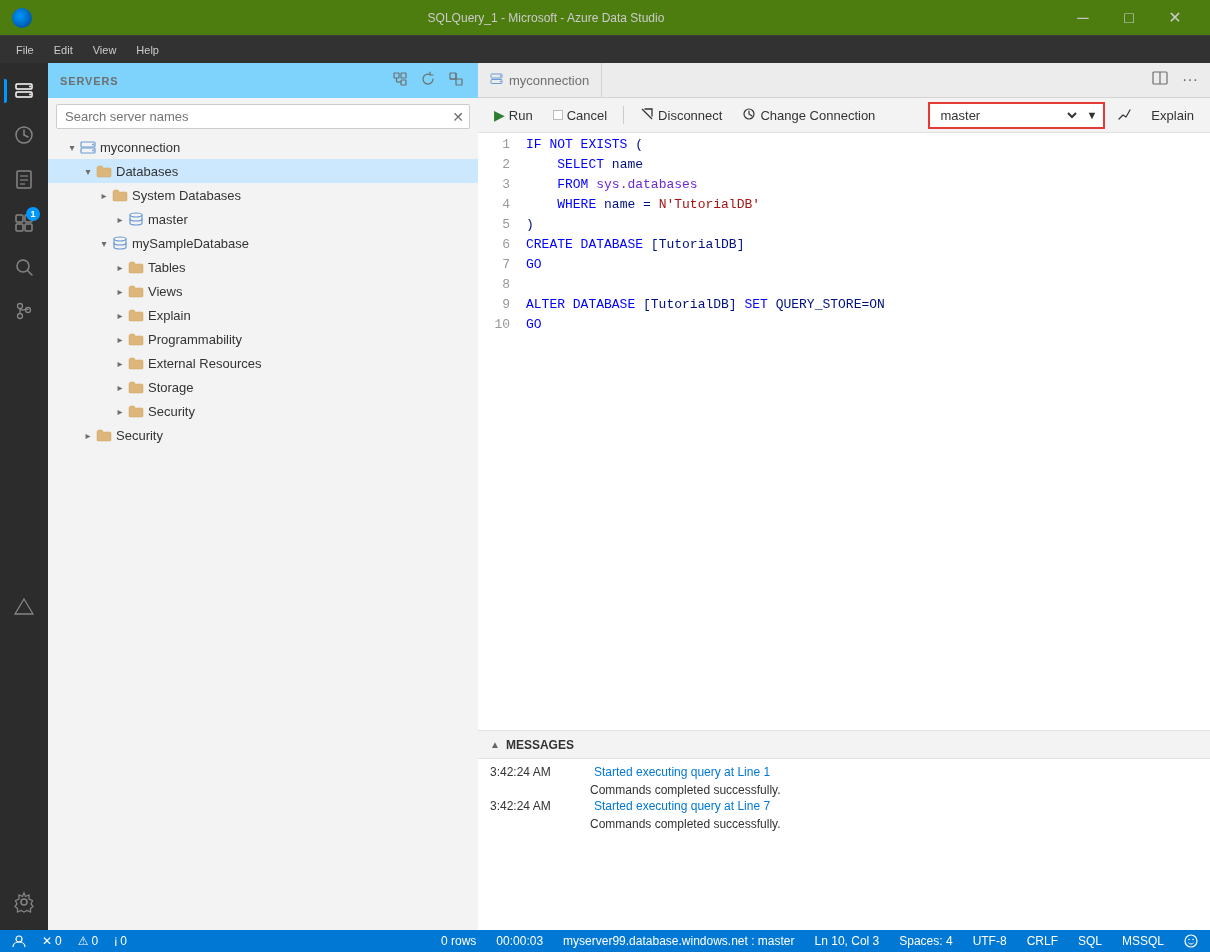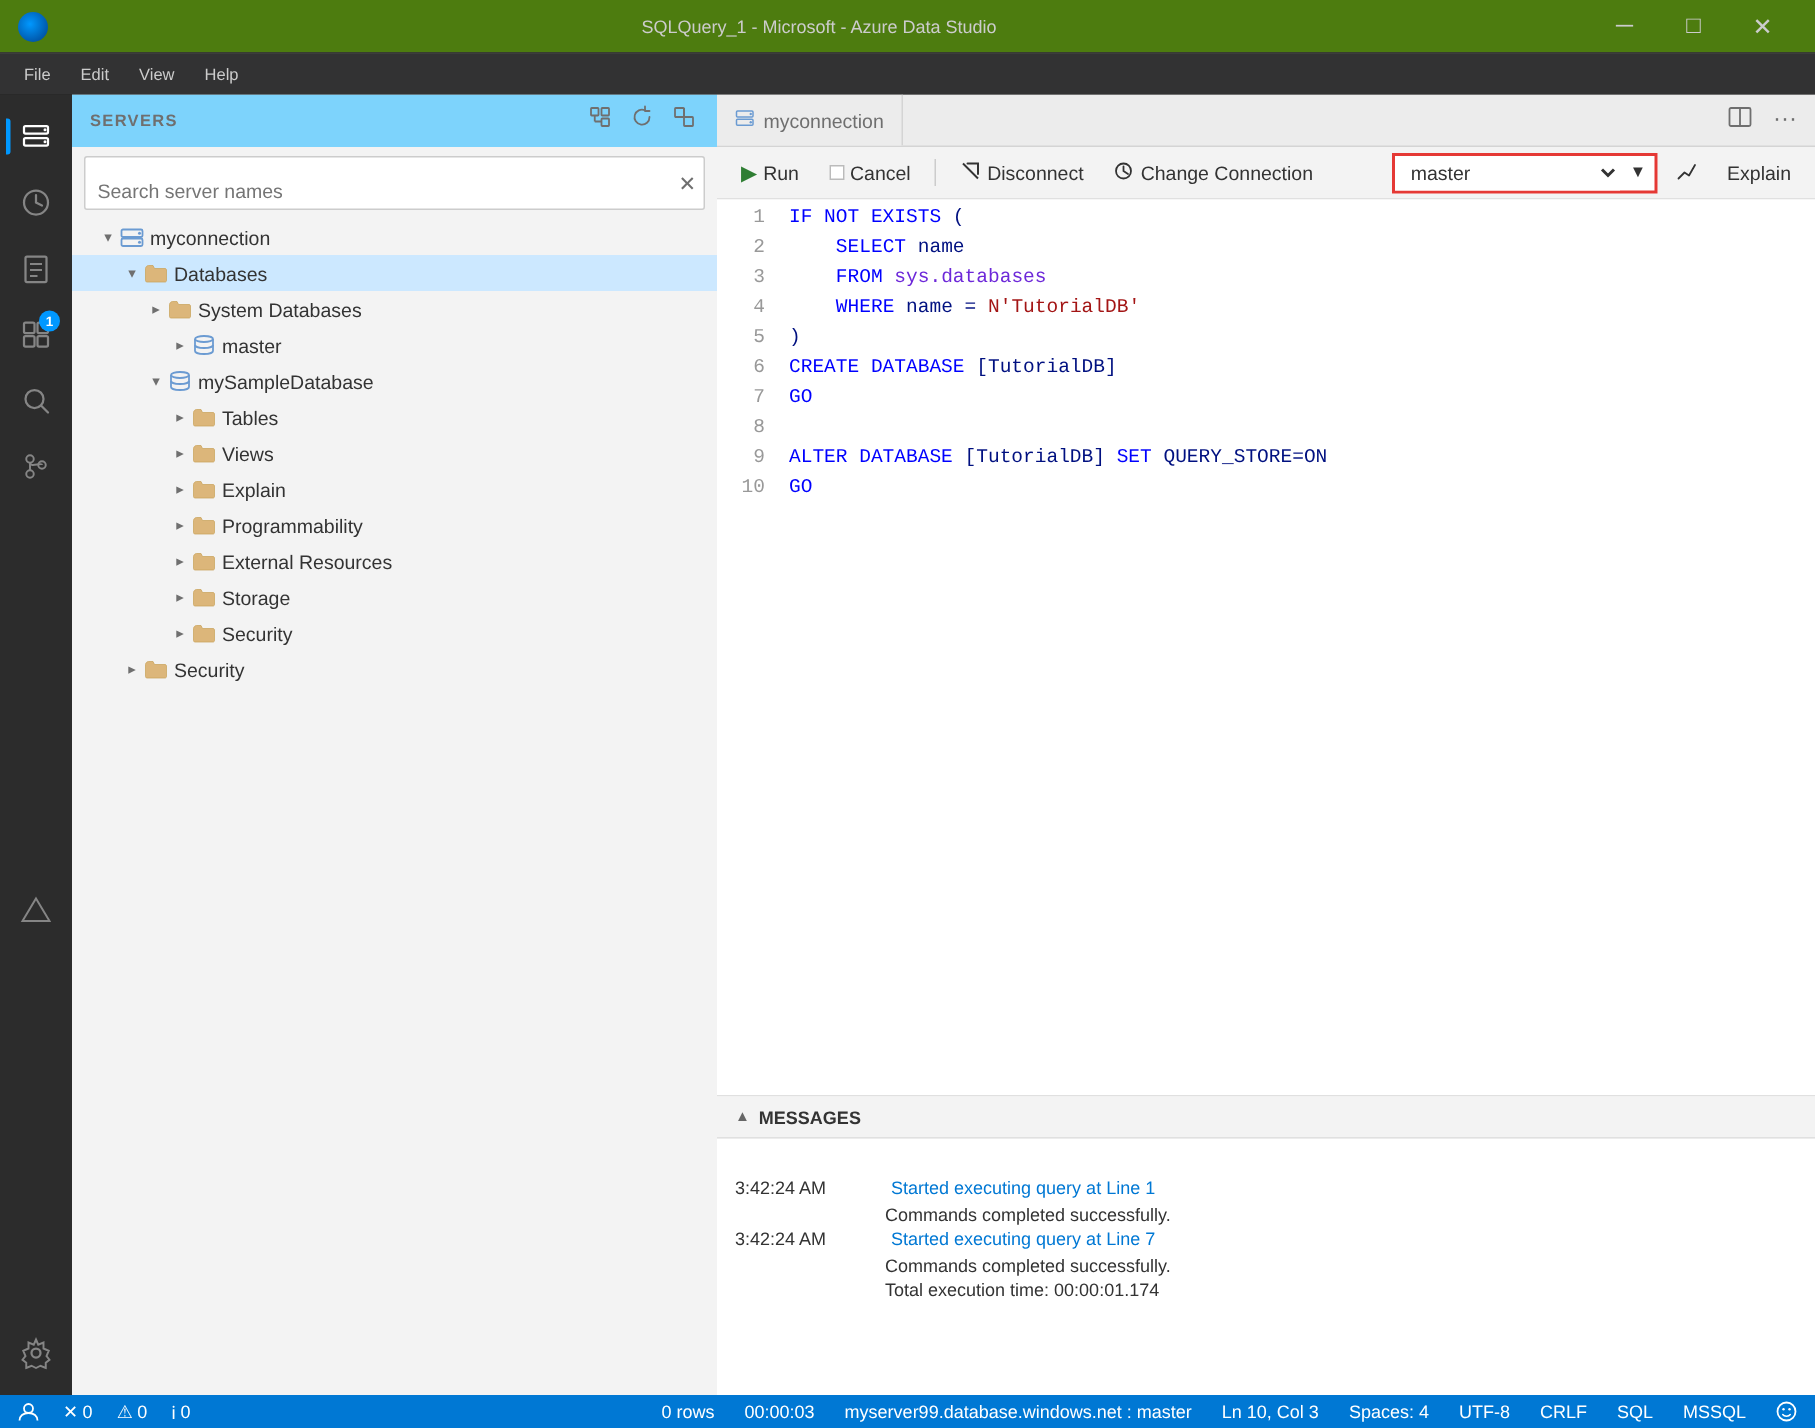--- a/index.html
+++ b/index.html
@@ -26,21 +26,21 @@
     .activity-icon.active::before { content: ''; position: absolute; left: 0; top: 8px; bottom: 8px; width: 3px; background: #0098ff; border-radius: 0 2px 2px 0; }
     .activity-icon .badge { position: absolute; top: 4px; right: 4px; background: #0098ff; color: white; font-size: 9px; width: 14px; height: 14px; border-radius: 50%; display: flex; align-items: center; justify-content: center; font-weight: bold; }
     .activity-bottom { margin-top: auto; }
 
     
     .sidebar { width: 430px; background: #f3f3f3; display: flex; flex-direction: column; flex-shrink: 0; color: #333; }
     .sidebar-header { height: 35px; display: flex; align-items: center; justify-content: space-between; padding: 0 12px; background: #7dd3fc; font-size: 11px; font-weight: 700; text-transform: uppercase; letter-spacing: 0.08em; color: #6f6f6f; }
     .sidebar-header-icons { display: flex; gap: 8px; }
     .sidebar-header-icon { cursor: pointer; color: #6f6f6f; font-size: 16px; padding: 2px; }
     .sidebar-search { padding: 6px 8px; }
-    .sidebar-search input { width: 100%; padding: 15px 28px 4px 8px; border: 1px solid #ccc; border-radius: 2px; font-size: 13px; color: #333; background: white; outline: none; }
+    .sidebar-search input { width: 100%; padding: 4px 28px 4px 8px; border: 1px solid #ccc; border-radius: 2px; font-size: 13px; color: #333; background: white; outline: none; }
     .search-wrap { position: relative; }
     .search-clear { position: absolute; right: 6px; top: 50%; transform: translateY(-50%); cursor: pointer; color: #6f6f6f; font-size: 14px; }
 
     
     .tree { flex: 1; overflow-y: auto; padding-bottom: 8px; }
     .tree-item { display: flex; align-items: center; height: 24px; padding-left: 8px; cursor: pointer; user-select: none; }
     .tree-item.selected { background: #cce8ff; }
     .tree-chevron { width: 16px; height: 16px; display: flex; align-items: center; justify-content: center; font-size: 10px; color: #6f6f6f; flex-shrink: 0; }
     .tree-folder-icon { width: 16px; height: 14px; margin-right: 4px; flex-shrink: 0; }
     .tree-label { font-size: 13px; color: #333; }
@@ -75,21 +75,21 @@
     
     .code-editor { flex: 1; overflow-y: auto; background: #ffffff; padding: 4px 0; font-family: 'Consolas', 'Courier New', monospace; font-size: 13px; }
     .code-line { display: flex; align-items: flex-start; min-height: 20px; }
     .line-num { width: 48px; text-align: right; padding-right: 16px; color: #999; font-size: 13px; flex-shrink: 0; user-select: none; }
     .line-content { flex: 1; white-space: pre; }
 
     
     .messages-panel { height: 200px; border-top: 1px solid #e0e0e0; display: flex; flex-direction: column; background: #ffffff; flex-shrink: 0; }
     .messages-header { height: 28px; background: #f3f3f3; display: flex; align-items: center; padding: 0 12px; font-size: 12px; font-weight: 600; color: #333; border-bottom: 1px solid #e0e0e0; cursor: pointer; }
     .messages-header .collapse-icon { margin-right: 6px; font-size: 10px; color: #666; }
-    .messages-content { flex: 1; overflow-y: auto; padding: 6px 12px; font-size: 12px; margin-top: 20px; }
+    .messages-content { flex: 1; overflow-y: auto; padding: 6px 12px; font-size: 12px; }
     .msg-row { display: grid; grid-template-columns: 100px 1fr; gap: 4px; margin-bottom: 4px; }
     .msg-time { color: #333; }
     .msg-link { color: #0078d4; cursor: pointer; }
     .msg-indent { padding-left: 100px; color: #333; font-size: 12px; margin-bottom: 2px; }
 
     
     .status-bar { height: 22px; background: #0078d4; display: flex; align-items: center; padding: 0 8px; gap: 12px; flex-shrink: 0; color: white; font-size: 12px; }
     .status-left { display: flex; align-items: center; gap: 8px; }
     .status-right { margin-left: auto; display: flex; align-items: center; gap: 12px; }
     .status-item { display: flex; align-items: center; gap: 3px; cursor: pointer; padding: 0 4px; }
@@ -480,21 +480,20 @@
           <span class="msg-time">3:42:24 AM</span>
           <span class="msg-link">Started executing query at Line 1</span>
         </div>
         <div class="msg-indent">Commands completed successfully.</div>
 
         <div class="msg-row">
           <span class="msg-time">3:42:24 AM</span>
           <span class="msg-link">Started executing query at Line 7</span>
         </div>
         <div class="msg-indent">Commands completed successfully.</div>
-        <div class="msg-indent">Total execution time: 00:00:01.174</div>
       </div>
     </div>
 
   </div>
 </div>
 
 <div class="status-bar">
   <div class="status-left">
     <div class="status-item">
       <svg width="14" height="14" viewBox="0 0 14 14" fill="none">

